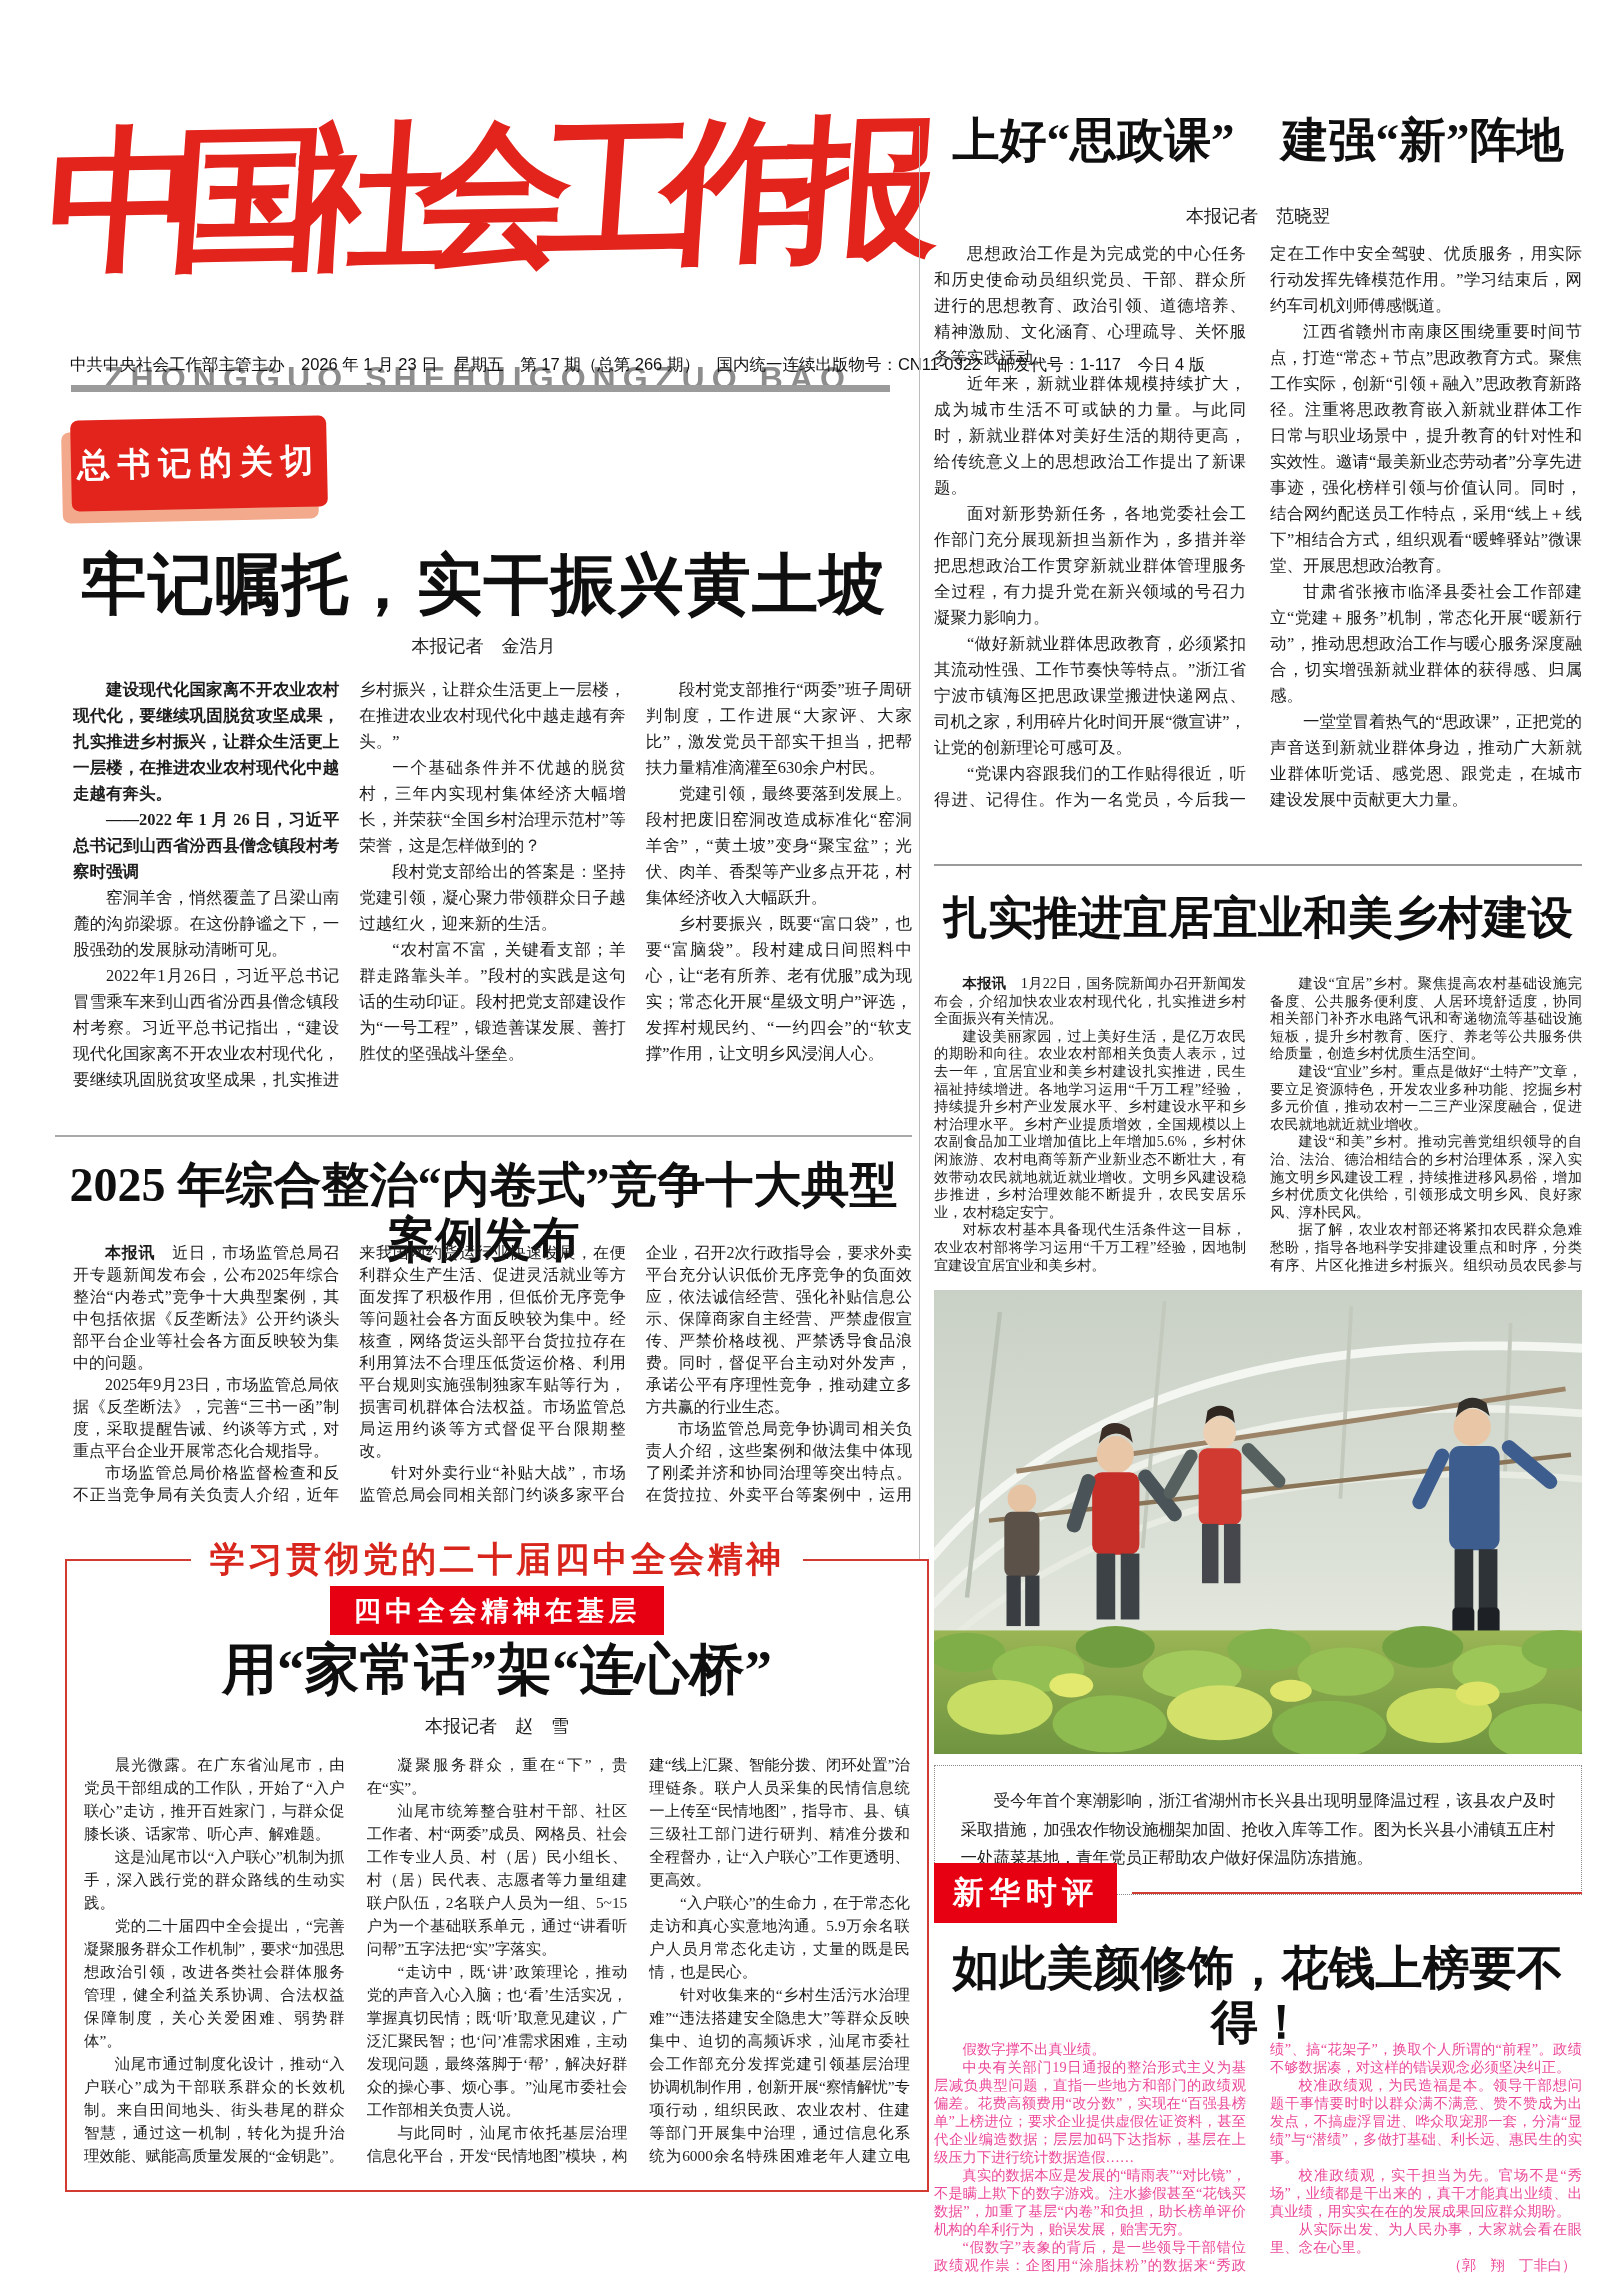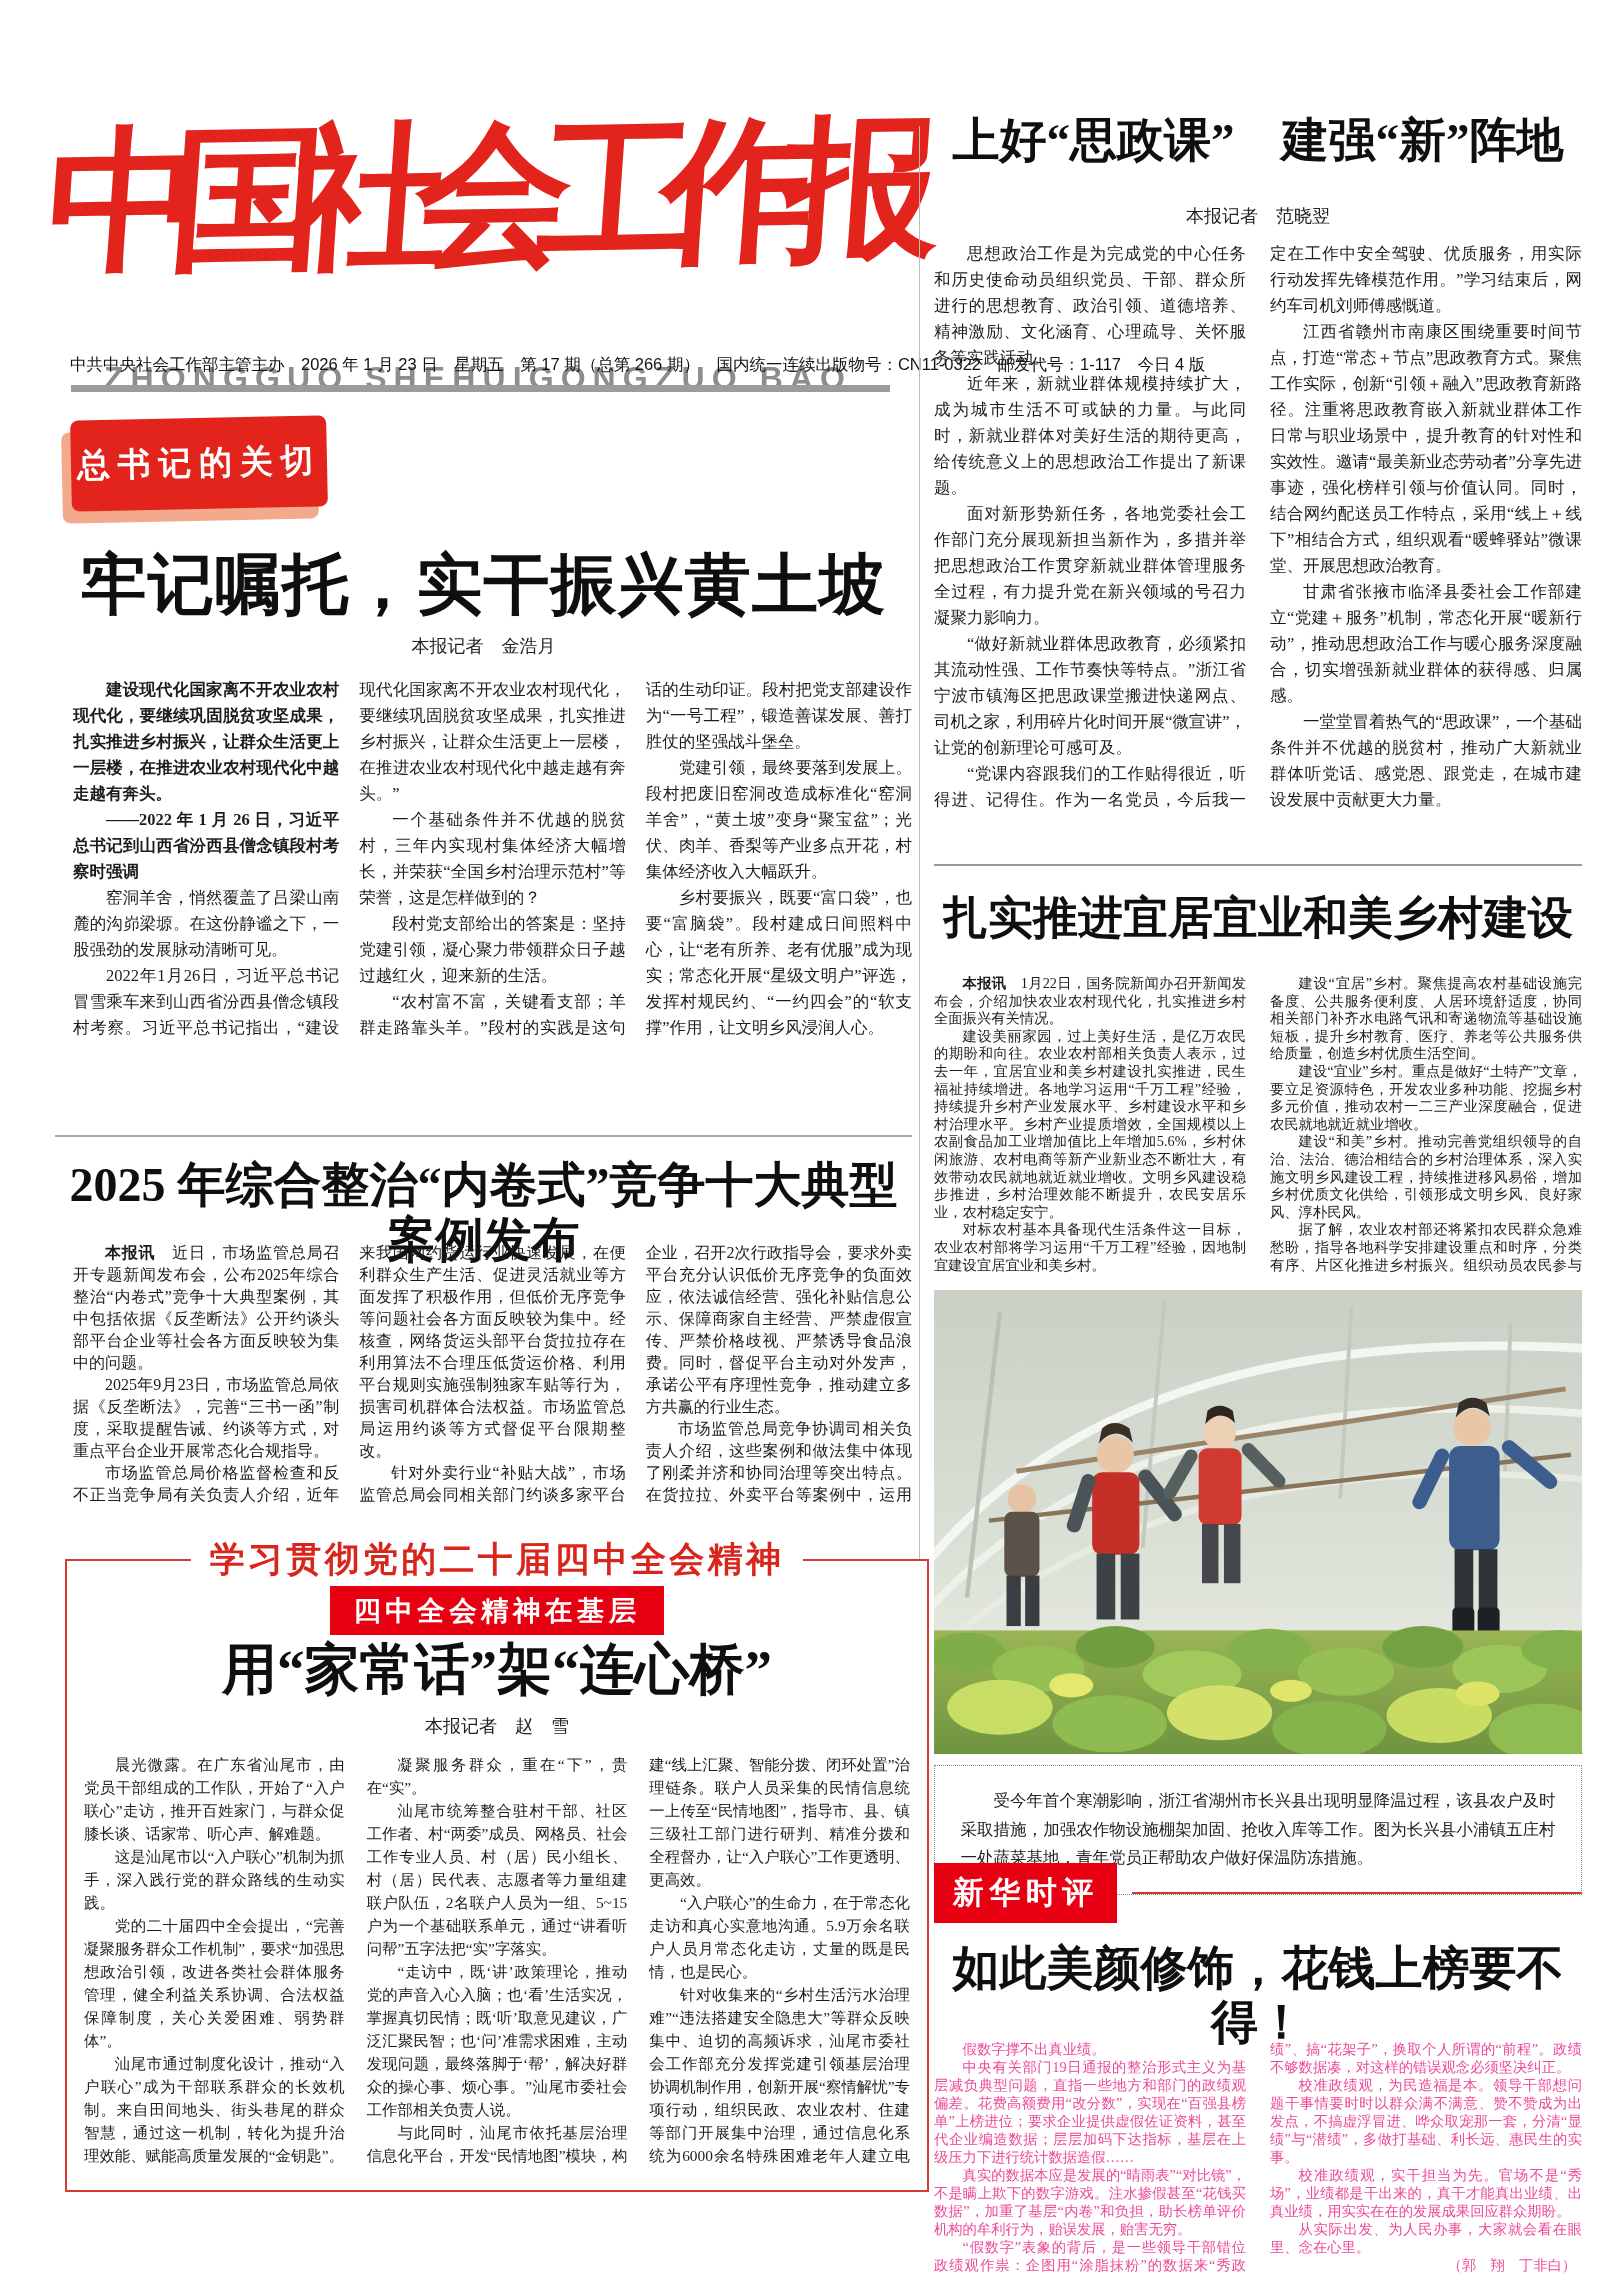--- a/index.html
+++ b/index.html
@@ -86,35 +86,36 @@
   <div class="abs headline h-sizheng" data-name="article-sizheng-headline">上好“思政课”　建强“新”阵地</div>
   <div class="abs byline b-sizheng" data-name="article-sizheng-byline">本报记者　范晓翌</div>
   <div class="abs cols body-sizheng" data-name="article-sizheng-body">
       <p data-name="paragraph">思想政治工作是为完成党的中心任务和历史使命动员组织党员、干部、群众所进行的思想教育、政治引领、道德培养、精神激励、文化涵育、心理疏导、关怀服务等实践活动。</p>
       <p data-name="paragraph">近年来，新就业群体规模持续扩大，成为城市生活不可或缺的力量。与此同时，新就业群体对美好生活的期待更高，给传统意义上的思想政治工作提出了新课题。</p>
       <p data-name="paragraph">面对新形势新任务，各地党委社会工作部门充分展现新担当新作为，多措并举把思想政治工作贯穿新就业群体管理服务全过程，有力提升党在新兴领域的号召力凝聚力影响力。</p>
       <p data-name="paragraph">“做好新就业群体思政教育，必须紧扣其流动性强、工作节奏快等特点。”浙江省宁波市镇海区把思政课堂搬进快递网点、司机之家，利用碎片化时间开展“微宣讲”，让党的创新理论可感可及。</p>
       <p data-name="paragraph">“党课内容跟我们的工作贴得很近，听得进、记得住。作为一名党员，今后我一定在工作中安全驾驶、优质服务，用实际行动发挥先锋模范作用。”学习结束后，网约车司机刘师傅感慨道。</p>
       <p data-name="paragraph">江西省赣州市南康区围绕重要时间节点，打造“常态＋节点”思政教育方式。聚焦工作实际，创新“引领＋融入”思政教育新路径。注重将思政教育嵌入新就业群体工作日常与职业场景中，提升教育的针对性和实效性。邀请“最美新业态劳动者”分享先进事迹，强化榜样引领与价值认同。同时，结合网约配送员工作特点，采用“线上＋线下”相结合方式，组织观看“暖蜂驿站”微课堂、开展思想政治教育。</p>
       <p data-name="paragraph">甘肃省张掖市临泽县委社会工作部建立“党建＋服务”机制，常态化开展“暖新行动”，推动思想政治工作与暖心服务深度融合，切实增强新就业群体的获得感、归属感。</p>
-      <p data-name="paragraph">一堂堂冒着热气的“思政课”，一个基础条件并不优越的脱贫村，推动广大新就业群体听党话、感党恩、跟党走，在城市建设发展中贡献更大力量。</p>
+      <p data-name="paragraph">一堂堂冒着热气的“思政课”，正把党的声音送到新就业群体身边，推动广大新就业群体听党话、感党恩、跟党走，在城市建设发展中贡献更大力量。</p>
     </div>
 
   <div class="abs kicker-shadow" data-name="kicker-shadow"></div>
   <div class="abs kicker" data-name="kicker-zongshuji">总书记的关切</div>
   <div class="abs headline h-main" data-name="article-main-headline">牢记嘱托，实干振兴黄土坡</div>
   <div class="abs byline b-main" data-name="article-main-byline">本报记者　金浩月</div>
   <div class="abs cols body-main" data-name="article-main-body">
     <p class="intro" data-name="article-main-intro">建设现代化国家离不开农业农村现代化，要继续巩固脱贫攻坚成果，扎实推进乡村振兴，让群众生活更上一层楼，在推进农业农村现代化中越走越有奔头。</p>
     <p class="intro-src" data-name="article-main-intro-source">——2022 年 1 月 26 日，习近平总书记到山西省汾西县僧念镇段村考察时强调</p>
   <p data-name="paragraph">窑洞羊舍，悄然覆盖了吕梁山南麓的沟峁梁塬。在这份静谧之下，一股强劲的发展脉动清晰可见。</p>
       <p data-name="paragraph">2022年1月26日，习近平总书记冒雪乘车来到山西省汾西县僧念镇段村考察。习近平总书记指出，“建设现代化国家离不开农业农村现代化，要继续巩固脱贫攻坚成果，扎实推进乡村振兴，让群众生活更上一层楼，在推进农业农村现代化中越走越有奔头。”</p>
       <p data-name="paragraph">一个基础条件并不优越的脱贫村，三年内实现村集体经济大幅增长，并荣获“全国乡村治理示范村”等荣誉，这是怎样做到的？</p>
       <p data-name="paragraph">段村党支部给出的答案是：坚持党建引领，凝心聚力带领群众日子越过越红火，迎来新的生活。</p>
       <p data-name="paragraph">“农村富不富，关键看支部；羊群走路靠头羊。”段村的实践是这句话的生动印证。段村把党支部建设作为“一号工程”，锻造善谋发展、善打胜仗的坚强战斗堡垒。</p>
+      <p data-name="paragraph">段村党支部推行“两委”班子周研判制度，工作进展“大家评、大家比”，激发党员干部实干担当，把帮扶力量精准滴灌至630余户村民。</p>
       <p data-name="paragraph">党建引领，最终要落到发展上。段村把废旧窑洞改造成标准化“窑洞羊舍”，“黄土坡”变身“聚宝盆”；光伏、肉羊、香梨等产业多点开花，村集体经济收入大幅跃升。</p>
       <p data-name="paragraph">乡村要振兴，既要“富口袋”，也要“富脑袋”。段村建成日间照料中心，让“老有所养、老有优服”成为现实；常态化开展“星级文明户”评选，发挥村规民约、“一约四会”的“软支撑”作用，让文明乡风浸润人心。</p>
     </div>
 
   <div class="abs headline h-neijuan" data-name="article-neijuan-headline">2025 年综合整治“内卷式”竞争十大典型案例发布</div>
   <div class="abs cols body-neijuan" data-name="article-neijuan-body">
     <p class="lead" data-name="lead-paragraph"><b data-name="lead-label">本报讯　</b><span>近日，市场监管总局召开专题新闻发布会，公布2025年综合整治“内卷式”竞争十大典型案例，其中包括依据《反垄断法》公开约谈头部平台企业等社会各方面反映较为集中的问题。</span></p>
 
   <p data-name="paragraph">2025年9月23日，市场监管总局依据《反垄断法》，完善“三书一函”制度，采取提醒告诫、约谈等方式，对重点平台企业开展常态化合规指导。</p>
       <p data-name="paragraph">市场监管总局价格监督检查和反不正当竞争局有关负责人介绍，近年来我国网约货运行业快速发展，在便利群众生产生活、促进灵活就业等方面发挥了积极作用，但低价无序竞争等问题社会各方面反映较为集中。经核查，网络货运头部平台货拉拉存在利用算法不合理压低货运价格、利用平台规则实施强制独家车贴等行为，损害司机群体合法权益。市场监管总局运用约谈等方式督促平台限期整改。</p>

